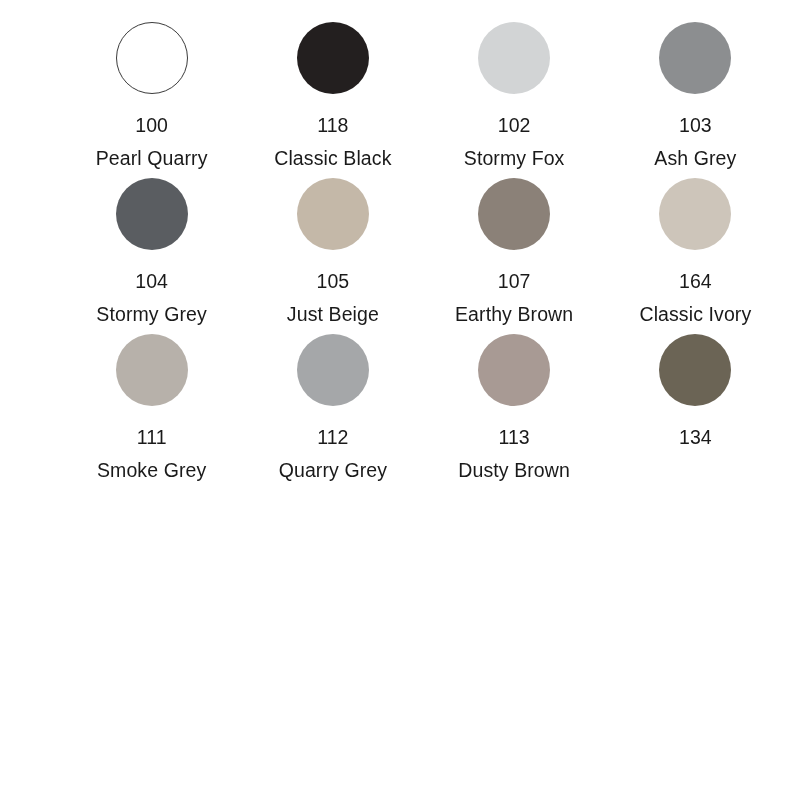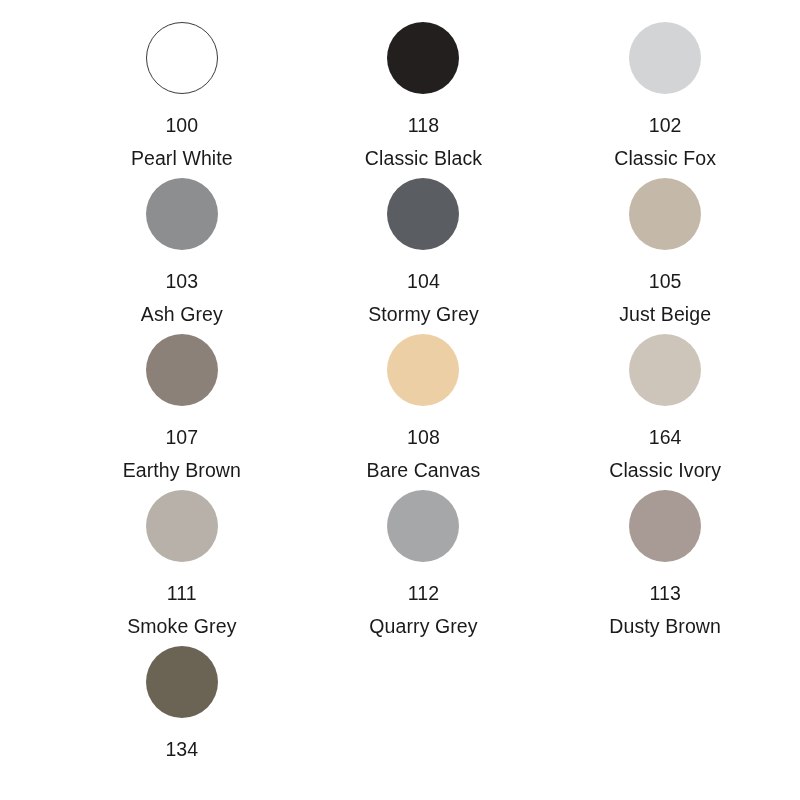--- a/index.html
+++ b/index.html
@@ -13,21 +13,21 @@
     height: 800px;
     overflow: hidden;
     font-family: "Liberation Sans", sans-serif;
     -webkit-font-smoothing: antialiased;
   }
 
   #swatch-grid {
     width: 800px;
     height: 800px;
     display: grid;
-    grid-template-columns: repeat(3, 1fr);
+    grid-template-columns: repeat(4, 1fr);
     grid-template-rows: repeat(5, 156px);
     box-sizing: border-box;
     padding-top: 22px;
     padding-left: 61px;
     padding-right: 14px;
   }
 
   .swatch-cell {
     display: flex;
     flex-direction: column;
@@ -60,56 +60,51 @@
     white-space: nowrap;
   }
 </style>
 </head>
 <body>
 
 <div id="swatch-grid">
     <div class="swatch-cell">
       <div class="swatch-dot" style="background: rgb(255, 255, 255); border: 1px solid rgb(59, 59, 59);"></div>
       <div class="swatch-code">100</div>
-      <div class="swatch-name">Pearl White</div>
+      <div class="swatch-name">Pearl Quarry</div>
     </div>
     <div class="swatch-cell">
       <div class="swatch-dot" style="background: rgb(35, 31, 31);"></div>
       <div class="swatch-code">118</div>
       <div class="swatch-name">Classic Black</div>
     </div>
     <div class="swatch-cell">
       <div class="swatch-dot" style="background: rgb(210, 212, 213);"></div>
       <div class="swatch-code">102</div>
-      <div class="swatch-name">Classic Fox</div>
+      <div class="swatch-name">Stormy Fox</div>
     </div>
     <div class="swatch-cell">
       <div class="swatch-dot" style="background: rgb(140, 142, 144);"></div>
       <div class="swatch-code">103</div>
       <div class="swatch-name">Ash Grey</div>
     </div>
     <div class="swatch-cell">
       <div class="swatch-dot" style="background: rgb(90, 93, 97);"></div>
       <div class="swatch-code">104</div>
       <div class="swatch-name">Stormy Grey</div>
     </div>
     <div class="swatch-cell">
       <div class="swatch-dot" style="background: rgb(196, 184, 168);"></div>
       <div class="swatch-code">105</div>
       <div class="swatch-name">Just Beige</div>
     </div>
     <div class="swatch-cell">
       <div class="swatch-dot" style="background: rgb(139, 129, 120);"></div>
       <div class="swatch-code">107</div>
       <div class="swatch-name">Earthy Brown</div>
-    </div>
-    <div class="swatch-cell">
-      <div class="swatch-dot" style="background: rgb(237, 207, 166);"></div>
-      <div class="swatch-code">108</div>
-      <div class="swatch-name">Bare Canvas</div>
     </div>
     <div class="swatch-cell">
       <div class="swatch-dot" style="background: rgb(205, 197, 186);"></div>
       <div class="swatch-code">164</div>
       <div class="swatch-name">Classic Ivory</div>
     </div>
     <div class="swatch-cell">
       <div class="swatch-dot" style="background: rgb(183, 177, 170);"></div>
       <div class="swatch-code">111</div>
       <div class="swatch-name">Smoke Grey</div>

